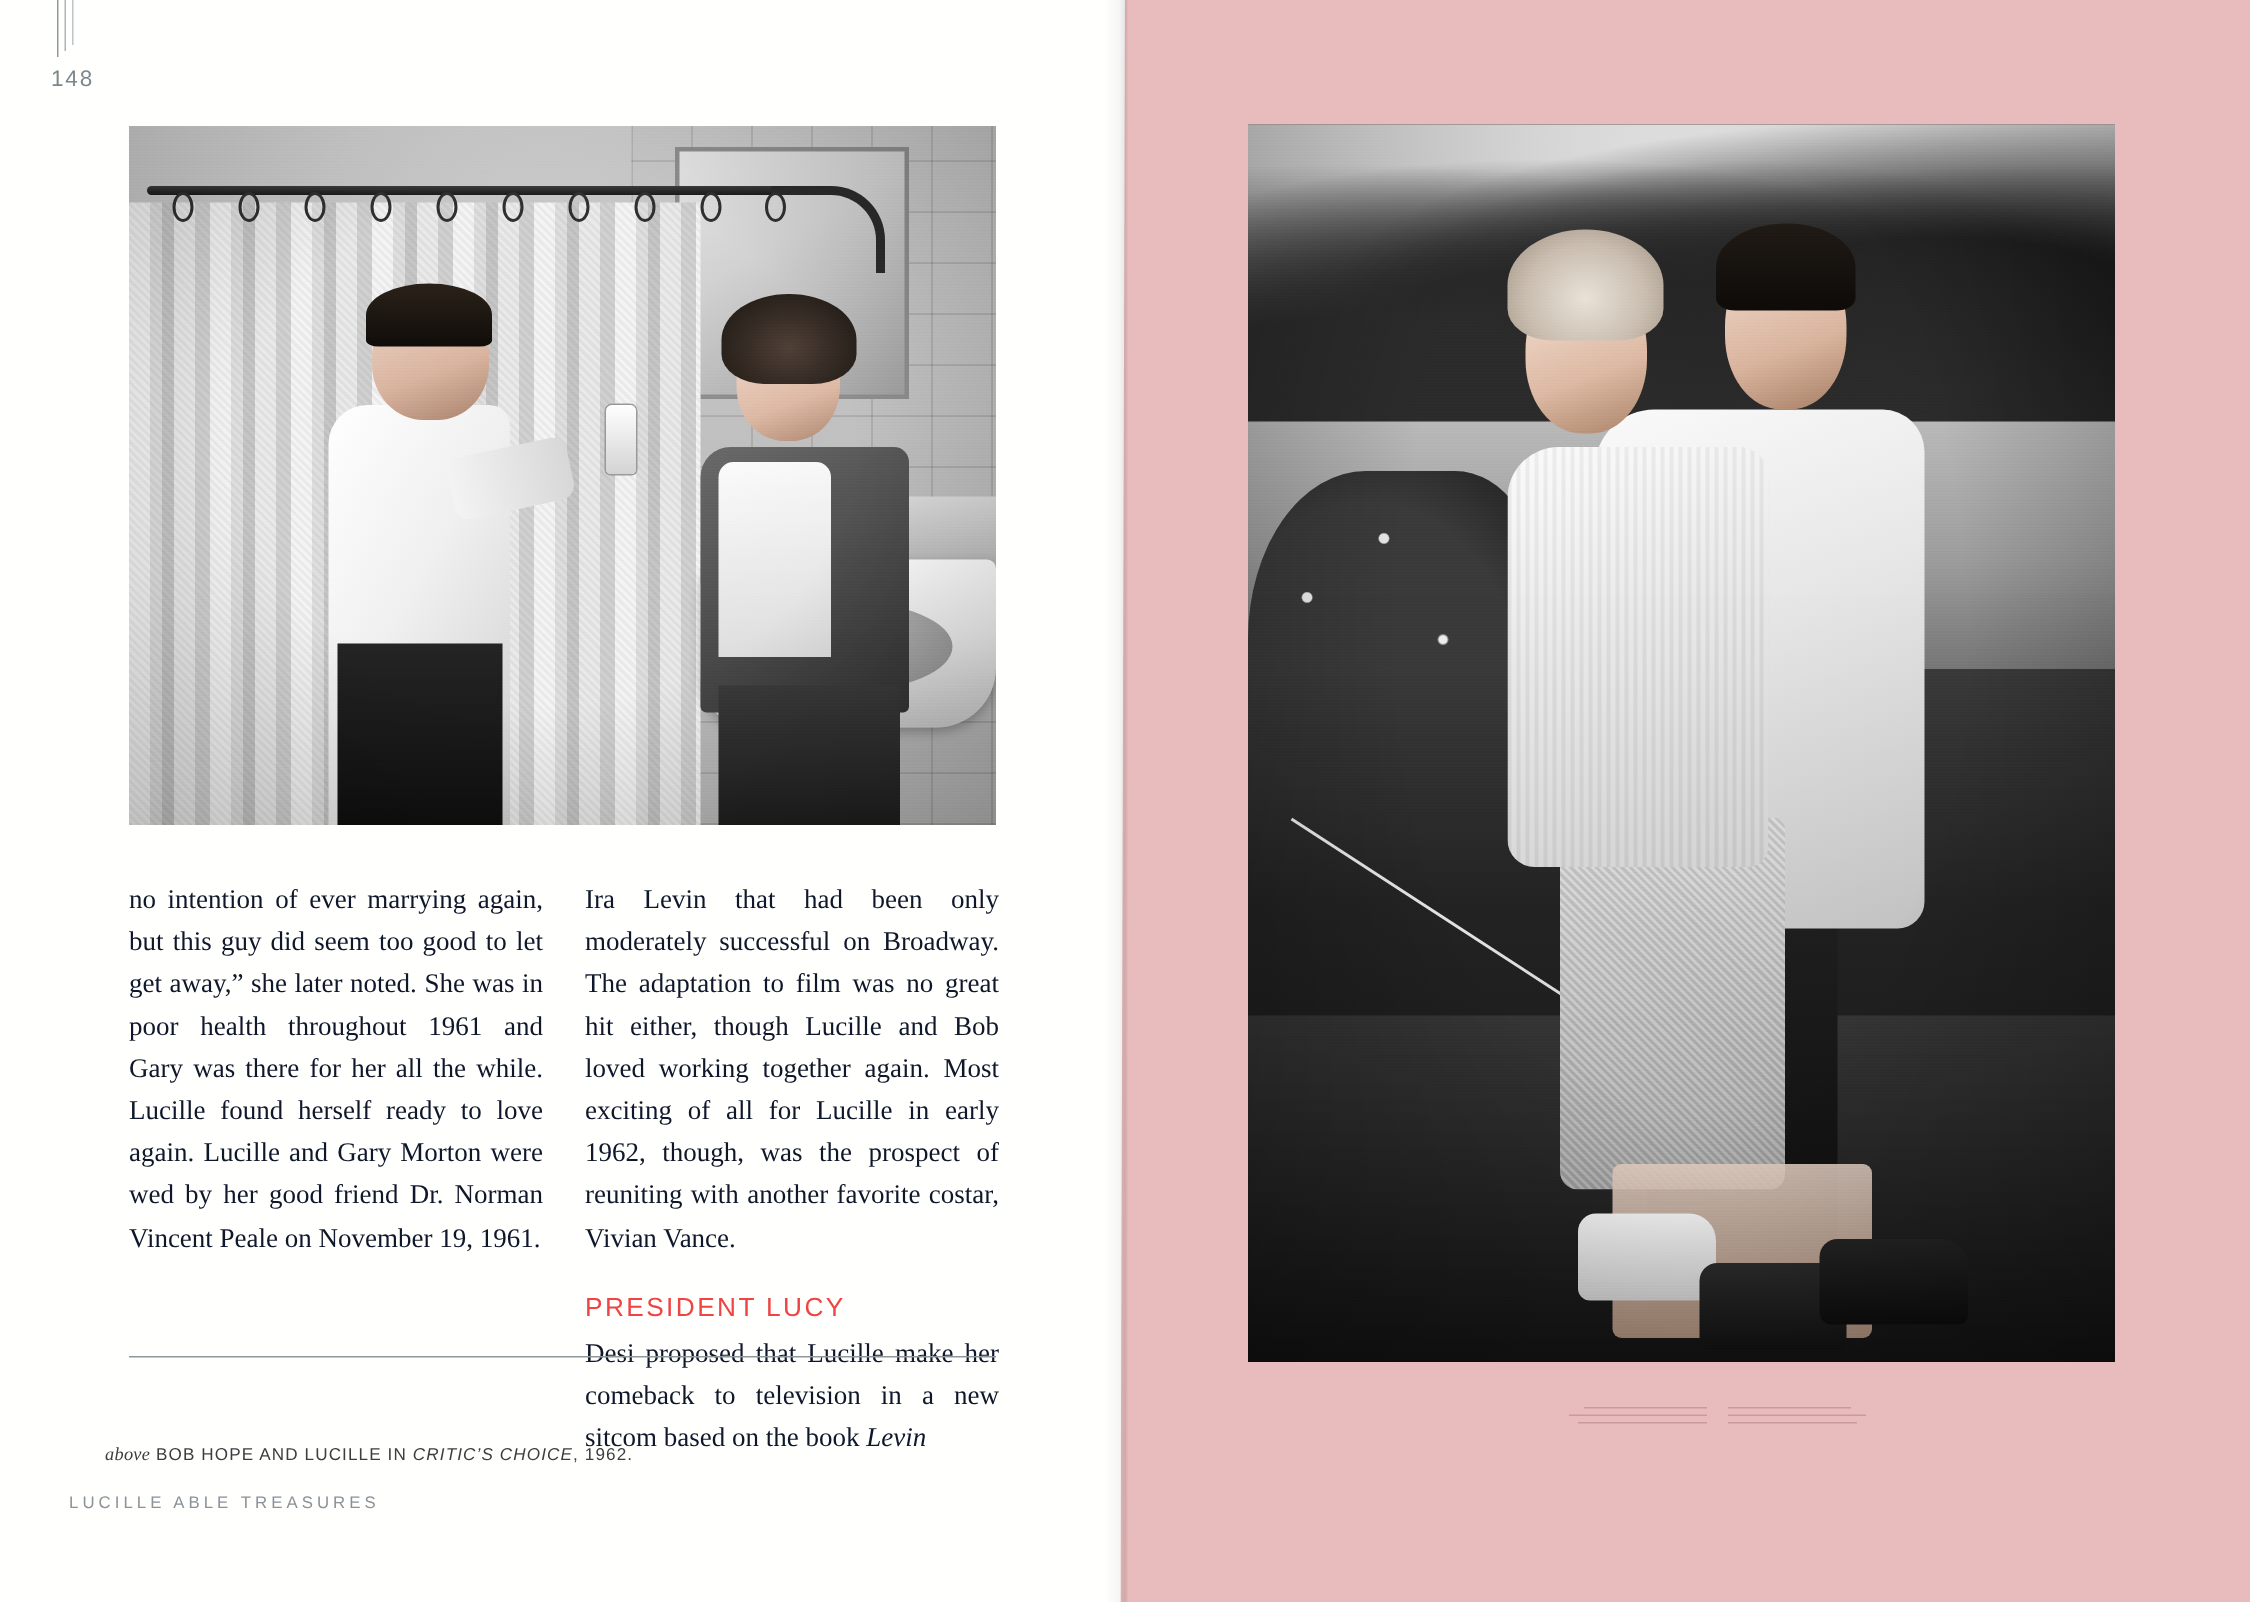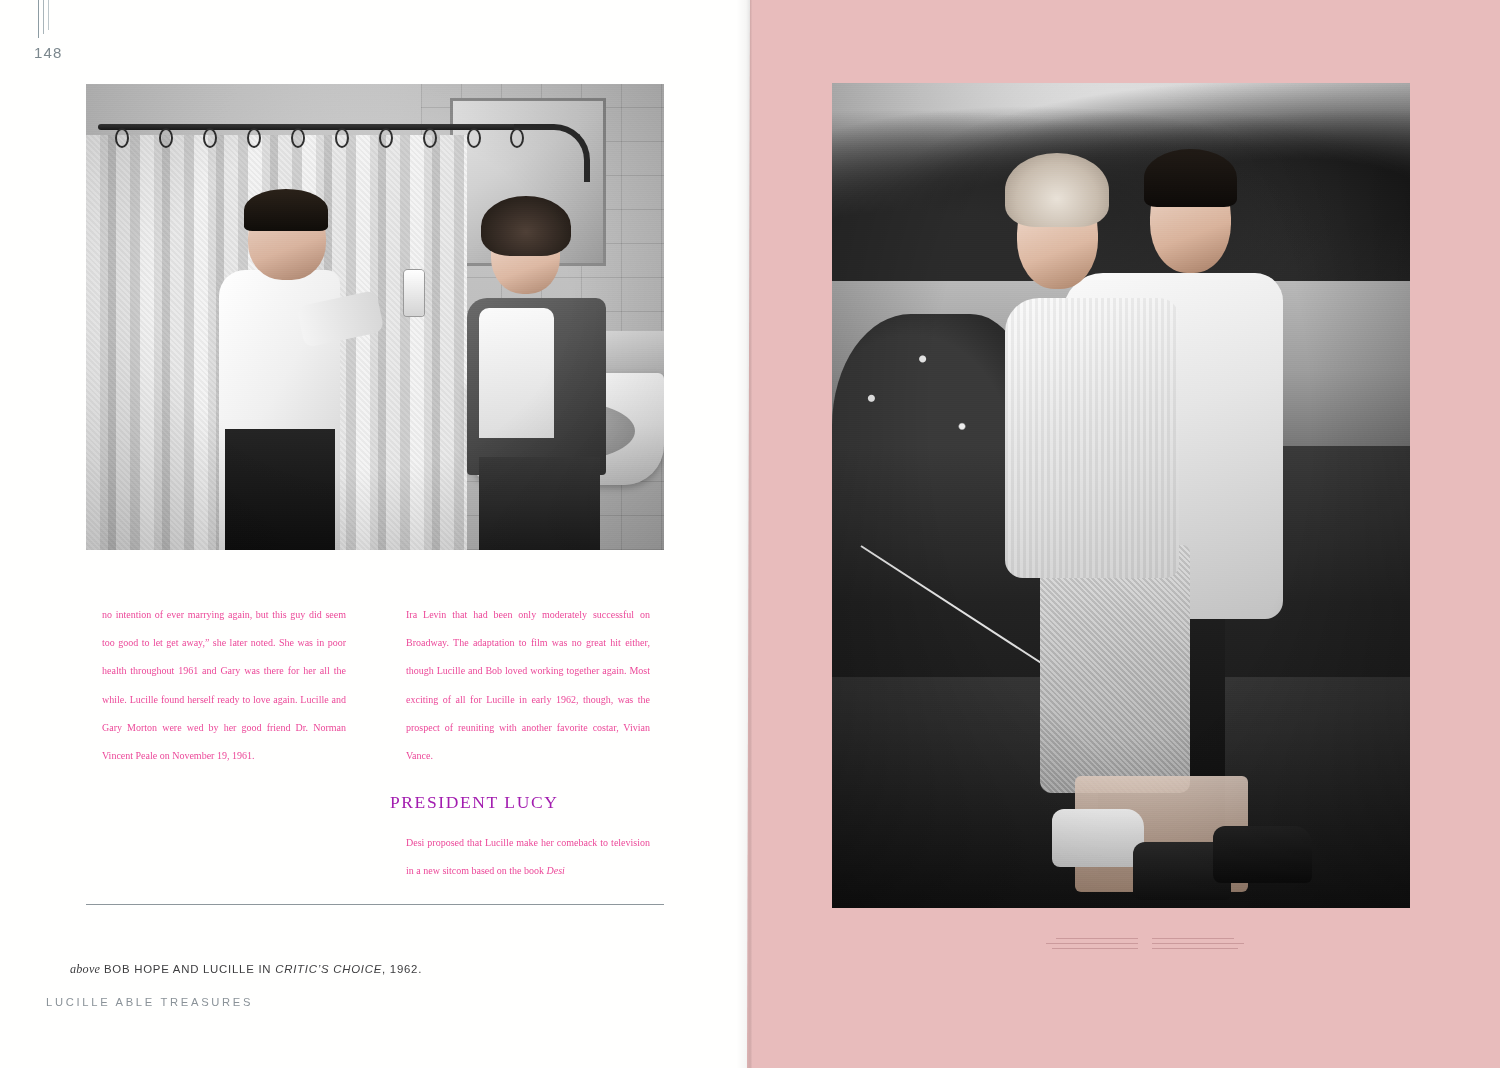--- a/index.html
+++ b/index.html
@@ -84,39 +84,39 @@
     position: absolute;
     left: 86px; top: 585px;
     width: 580px;
     display: flex;
     gap: 28px;
   }
   .col {
     width: 276px;
   }
   .col p {
-    margin: 16px;
+    margin: 0;
     font-family: "Liberation Serif", serif;
-    font-size: 10px;
+    font-size: 18px;
     line-height: 28.2px;
-    color: #ec4899;
+    color: #0f172a;
     text-align: justify;
     text-justify: inter-word;
     hyphens: none;
   }
   .col p.indent { text-indent: 18px; }
   .col p + p { margin-top: 0; }
   .col em { font-style: italic; }
 
   .section-head {
-    font-family: Liberation Serif, serif;
+    font-family: Liberation Sans, sans-serif;
     font-weight: 300;
     font-size: 17.5px;
     letter-spacing: 1.6px;
-    color: #a21caf;
+    color: #ef4444;
     margin: 22px 0 6px 0;
     text-transform: uppercase;
   }
 
   
   .caption-rule {
     position: absolute;
     left: 86px; top: 904px;
     width: 578px; height: 1px;
     background: #8e979c;
@@ -403,21 +403,21 @@
       <div class="ph l-grain"></div>
     </div>
 
     <div class="columns">
       <div class="col">
         <p>no intention of ever marrying again, but this guy did seem too good to let get away,” she later noted. She was in poor health throughout 1961 and Gary was there for her all the while. Lucille found herself ready to love again. Lucille and Gary Morton were wed by her good friend Dr. Norman Vincent Peale on November 19, 1961.</p>
       </div>
       <div class="col">
         <p>Ira Levin that had been only moderately successful on Broadway. The adaptation to film was no great hit either, though Lucille and Bob loved working together again. Most exciting of all for Lucille in early 1962, though, was the prospect of reuniting with another favorite costar, Vivian Vance.</p>
         <h2 class="section-head">PRESIDENT LUCY</h2>
-        <p><span>Desi proposed that Lucille make her comeback to television in a new sitcom based on the book </span><em>Desi</em></p>
+        <p><span>Desi proposed that Lucille make her comeback to television in a new sitcom based on the book </span><em>Levin</em></p>
       </div>
     </div>
 
     <div class="caption-rule"></div>
     <div class="caption-left"><span class="ital-serif">above</span><span> BOB HOPE AND LUCILLE IN </span><span class="ital">CRITIC’S CHOICE</span><span>, 1962.</span></div>
 
     <div class="footer-left">LUCILLE ABLE TREASURES</div>
   </div>
 
   <div class="page-right"></div>

